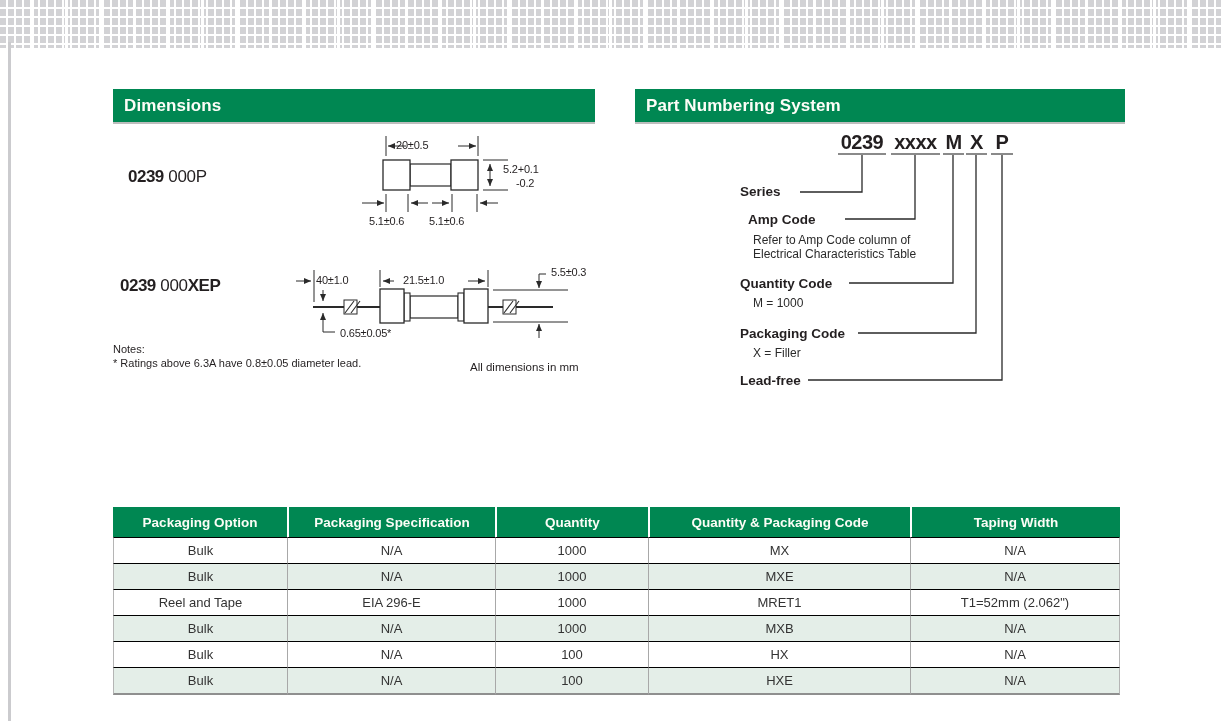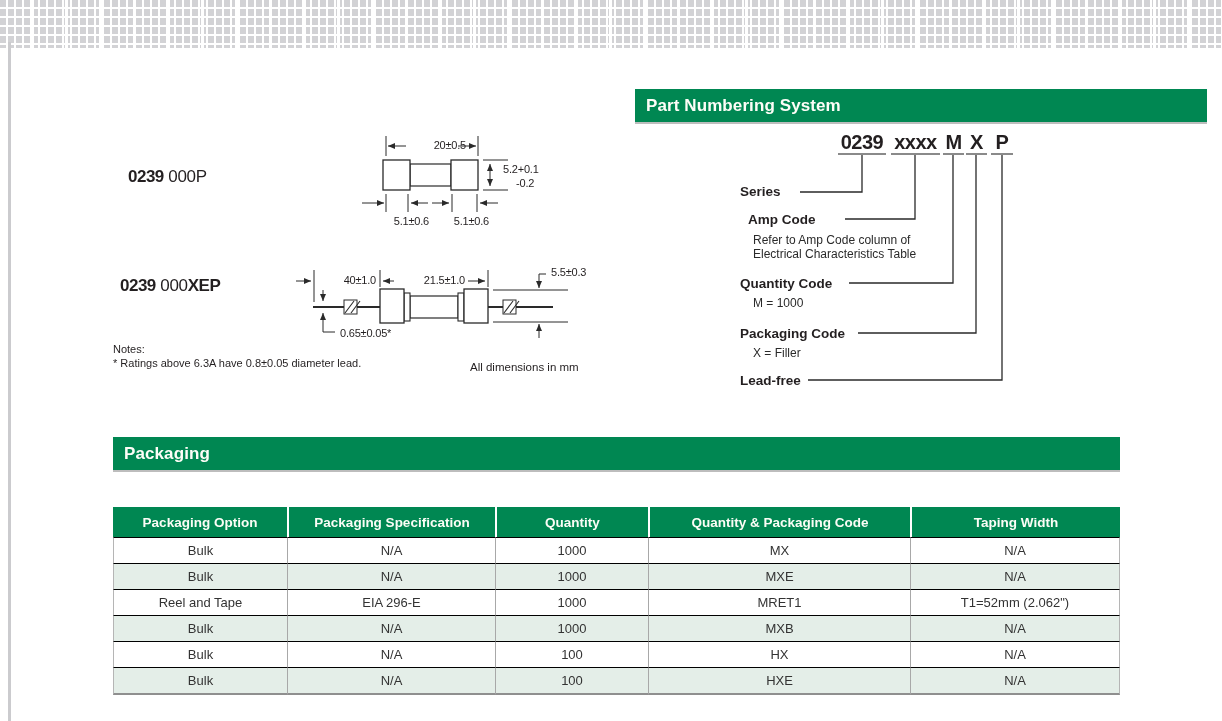--- a/index.html
+++ b/index.html
@@ -11,21 +11,21 @@
       repeating-linear-gradient(90deg, rgba(255,255,255,0) 0 31px, #ffffff 31px 34px),
       repeating-linear-gradient(180deg, rgba(255,255,255,0) 0 7px, #ffffff 7px 9px),
       repeating-linear-gradient(90deg, #d2d2d5 0 6px, #ffffff 6px 8px);}
   .page-edge{position:absolute;left:8px;top:42px;width:3px;height:679px;background:#cbcbce;}
   
   .bar{position:absolute;height:33px;background:#008752;box-shadow:0 2px 0 0 #bdbdbd;
        color:#fdfdf7;font-weight:bold;font-size:17px;line-height:33px;padding-left:11px;
        box-sizing:border-box;letter-spacing:0.1px;}
   .lbl{position:absolute;white-space:nowrap;}
   .dimtext{position:absolute;font-size:11px;color:#231f20;white-space:nowrap;letter-spacing:-0.2px;}
-  .ctr{text-align:right;}
+  .ctr{text-align:left;}
   .partlbl{font-size:17px;letter-spacing:-0.3px;}
   .partlbl b{letter-spacing:-0.5px;}
   .pn-big{position:absolute;top:131px;height:22px;font-size:20px;font-weight:bold;
           text-align:center;border-bottom:2px solid #8a8a8a;letter-spacing:-0.5px;}
   .pnlbl{font-weight:bold;font-size:13.5px;}
   .pnsub{font-size:12px;color:#2a2a2a;}
   svg{position:absolute;overflow:visible;}
   line,rect,path.ln{stroke:#2a2a2a;}
   
   #pkg-table{position:absolute;left:113px;top:483px;width:1007px;border-collapse:separate;border-spacing:0;table-layout:fixed;margin-top:24px;}
@@ -42,25 +42,25 @@
   tr.tint td{background:#e4eee8;}
 </style>
 </head>
 <body>
 
 <div id="canvas">
 
   <div class="texture"></div>
   <div class="page-edge"></div>
 
-  <div class="bar" style="left:635px;top:89px;width:572px;">
+  <div class="bar" style="left:113px;top:89px;width:482px;">
+    <span>Dimensions</span>
+  </div>
+  <div class="bar" style="left:635px;top:89px;width:490px;">
     <span>Part Numbering System</span>
-  </div>
-  <div class="bar" style="left:113px;top:437px;width:1007px;">
-    <span>Packaging</span>
   </div>
 
   <div class="lbl partlbl" style="left:128px;top:167px;">
     <b>0239</b><span> 000P</span>
   </div>
   <div class="lbl partlbl" style="left:120px;top:276px;">
     <b>0239</b><span> 000</span><b>XEP</b>
   </div>
 
   <svg style="left:300px;top:128px;" width="260" height="100">

